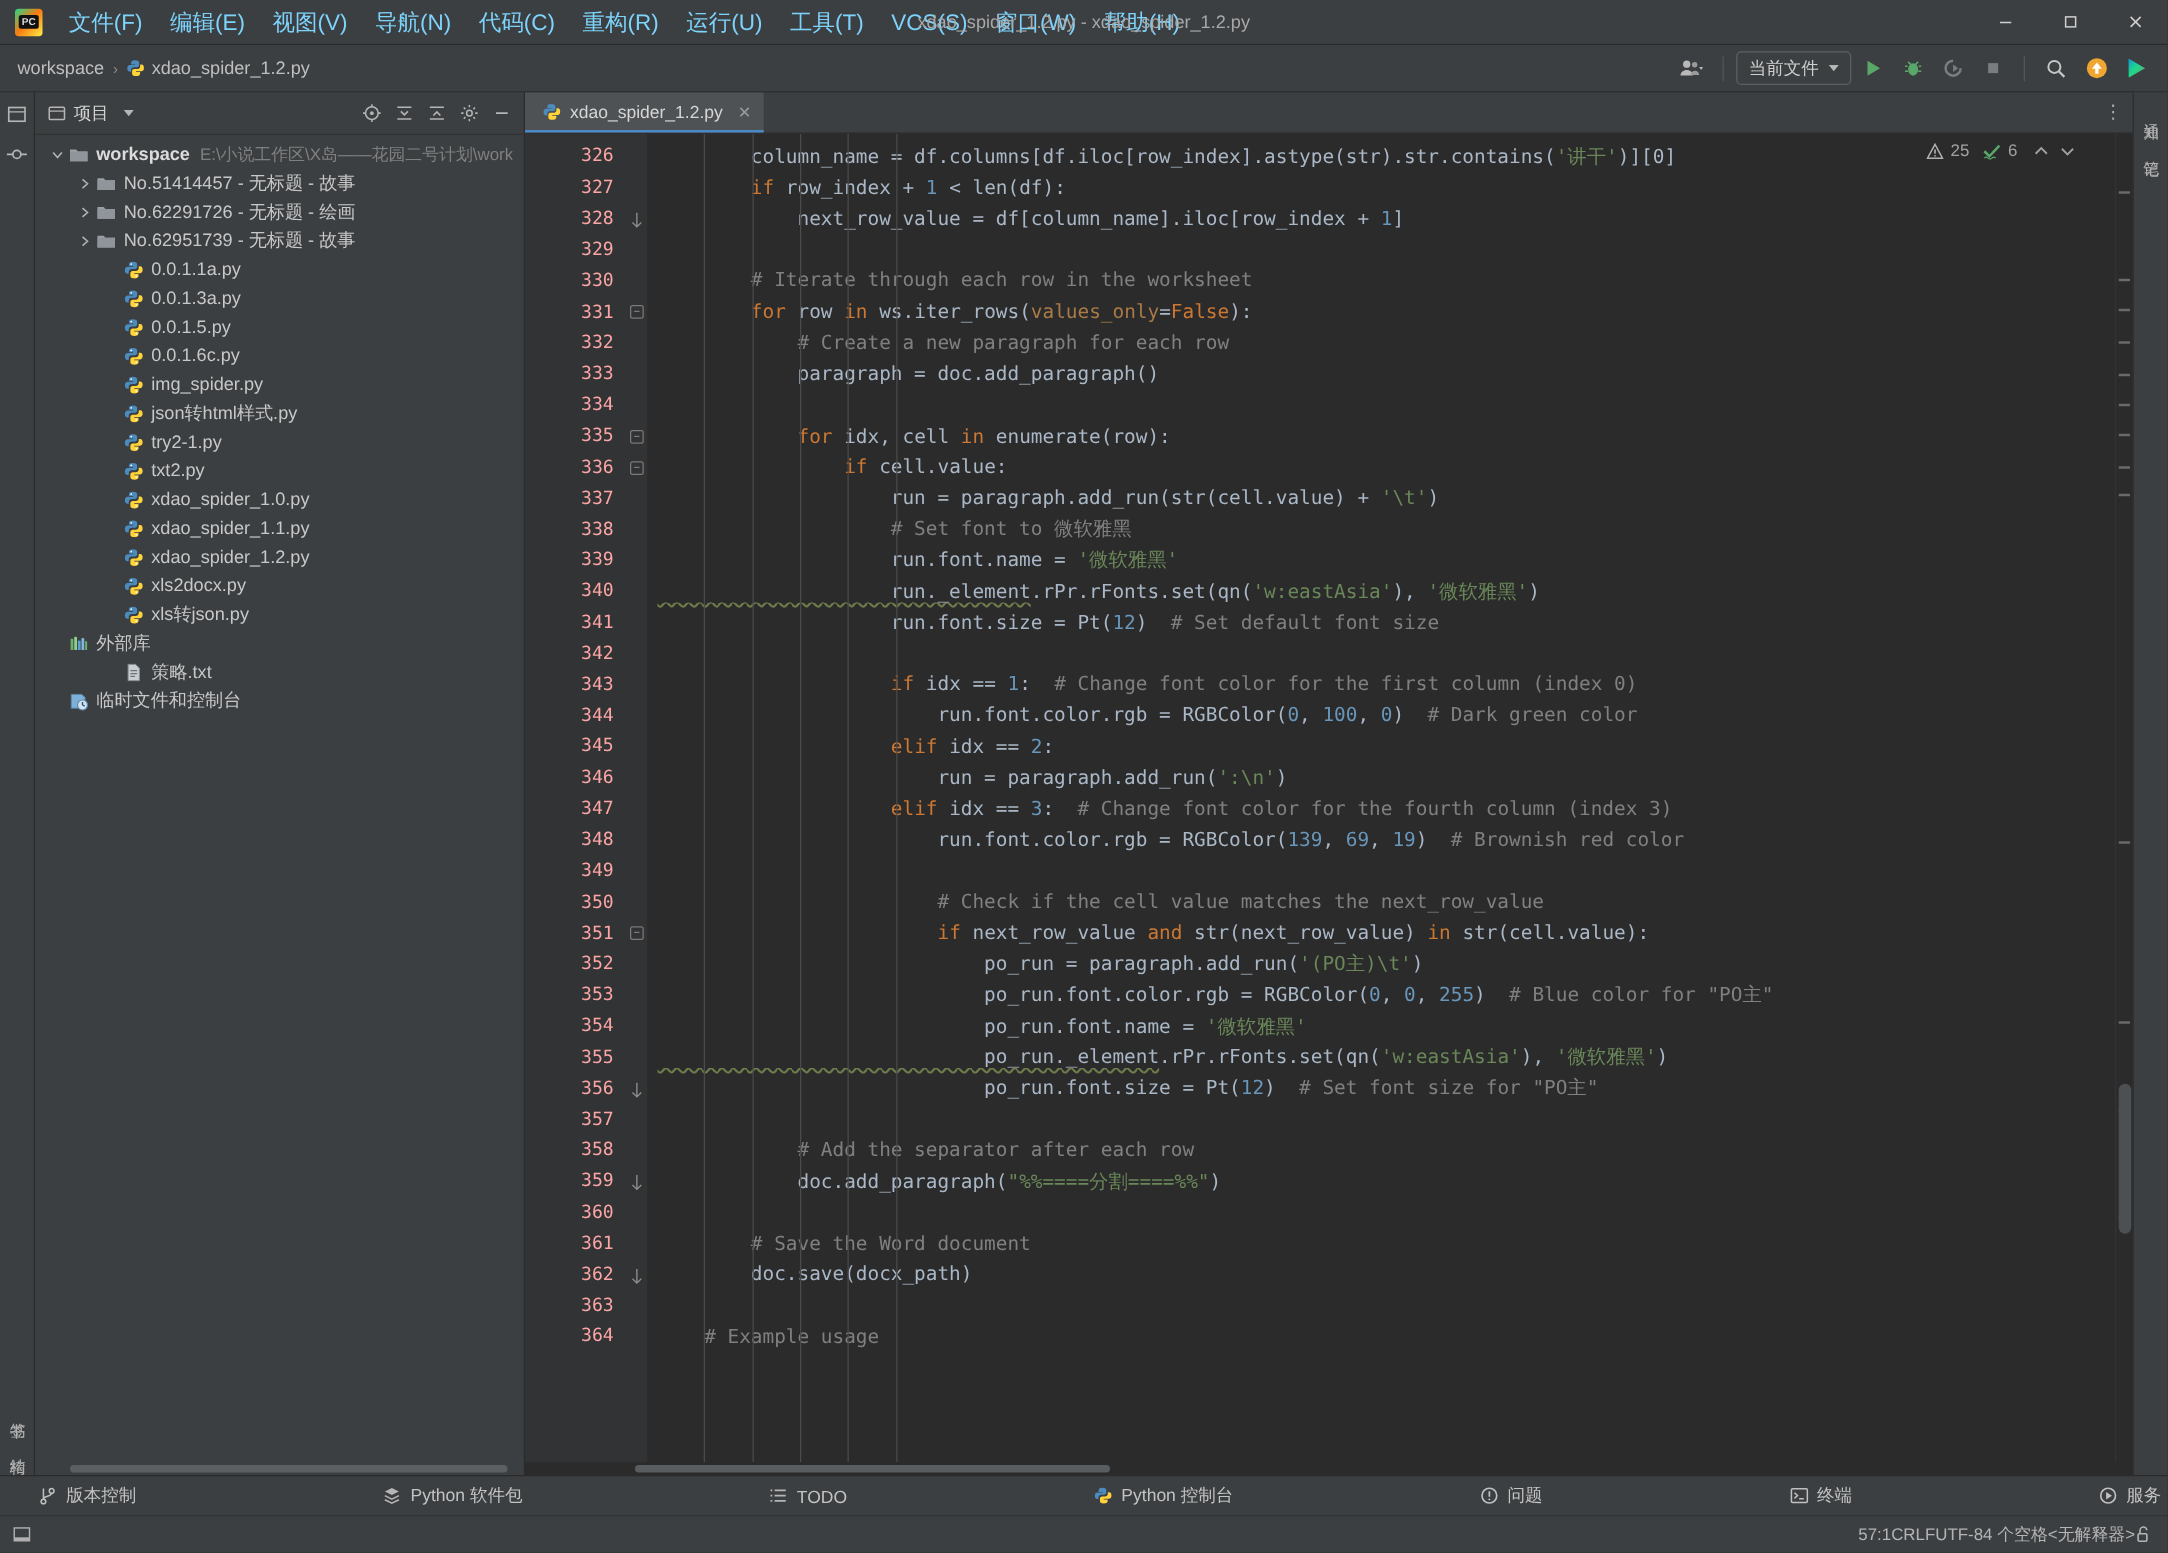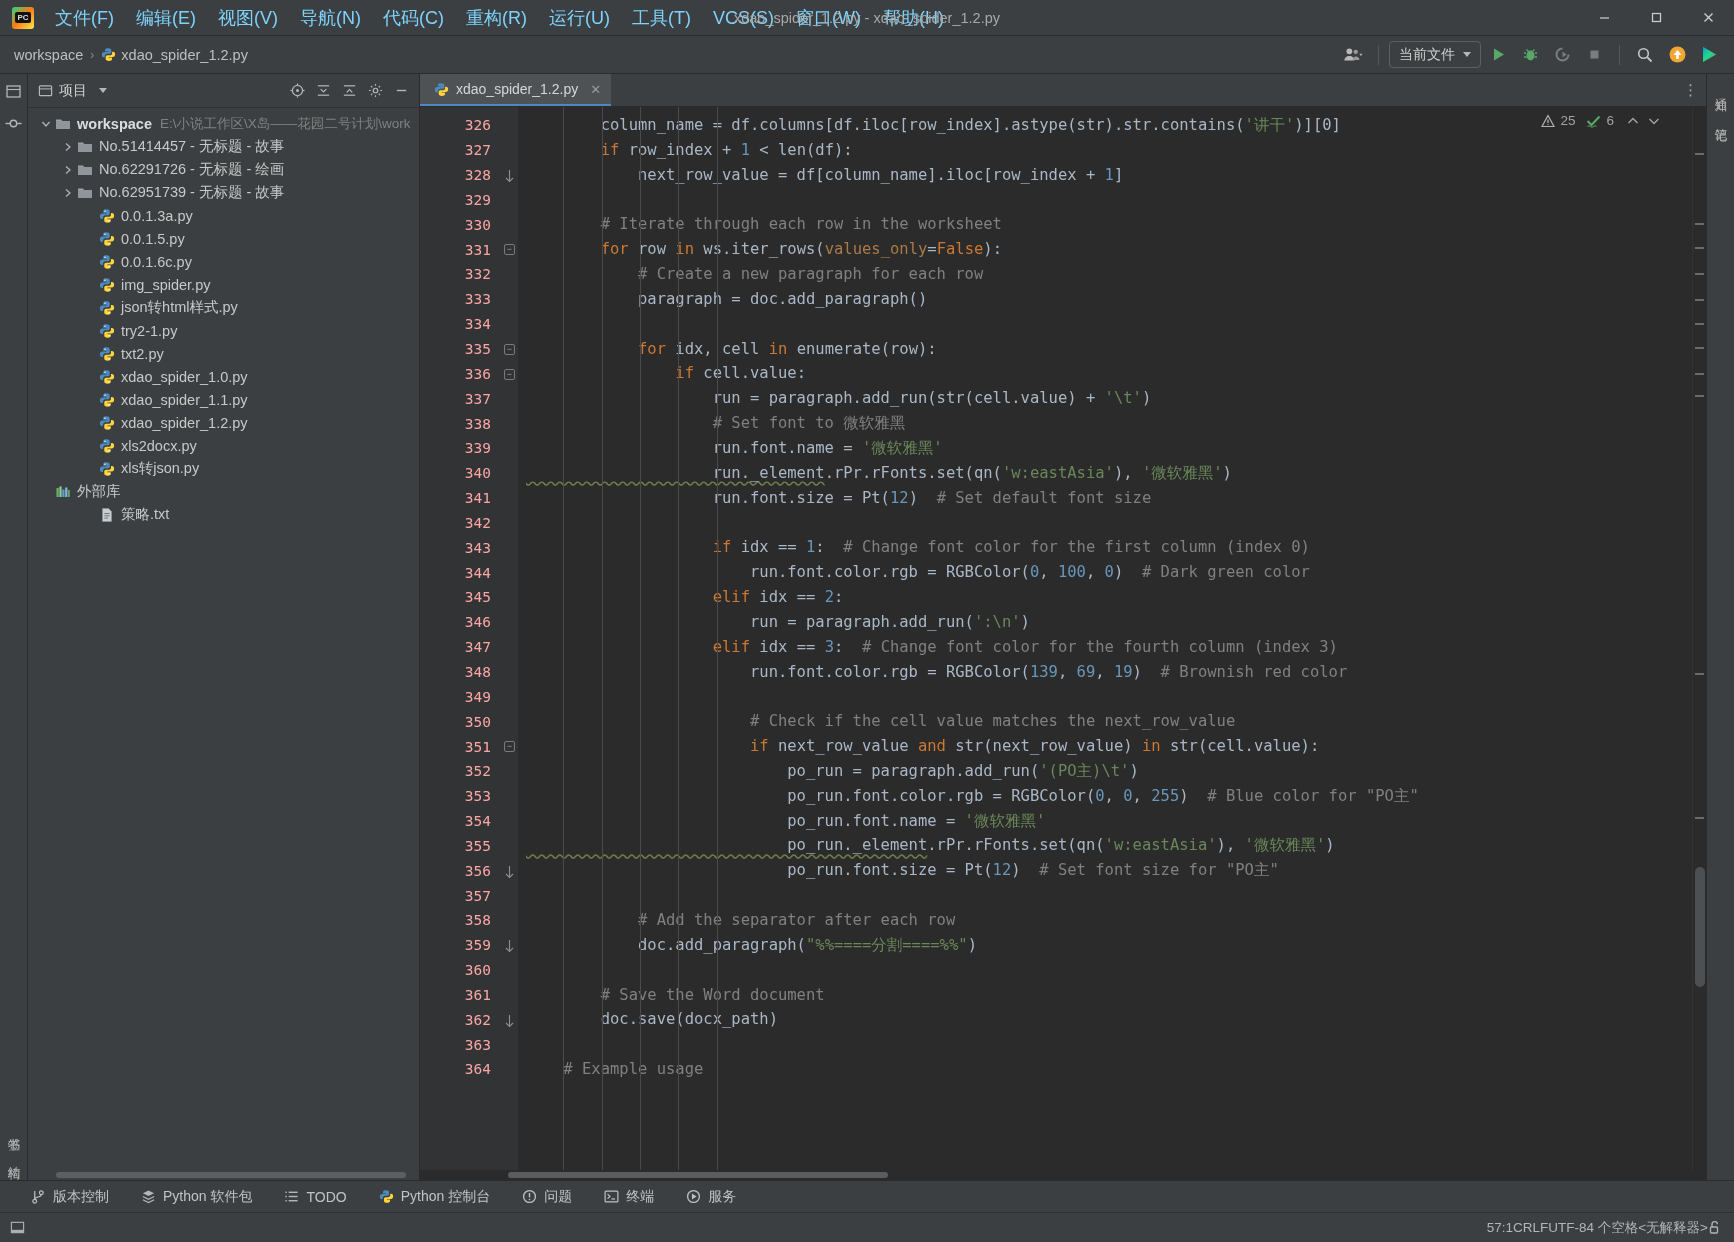--- a/index.html
+++ b/index.html
@@ -209,20 +209,21 @@
   .rightstrip {
     width: 28px; flex: 0 0 28px; background: #3c3f41; border-left: 1px solid #2b2b2b;
     display: flex; flex-direction: column; align-items: center; padding-top: 8px; gap: 16px;
   }
 
   
   .toolwins {
     height: 32px; flex: 0 0 32px; background: #3c3f41;
     display: flex; align-items: center; padding-left: 26px; gap: 22px;
     border-top: 1px solid #2b2b2b;
+    justify-content: space-between;
   }
   .twbtn { display: flex; align-items: center; gap: 7px; font-size: 14px; color: #c3c3c3; padding: 3px 5px; border-radius: 3px; }
 
   .statusbar {
     height: 30px; flex: 0 0 30px; background: #3c3f41;
     display: flex; align-items: center; padding: 0 12px 0 10px;
     border-top: 1px solid #323232; font-size: 13.5px; color: #b4b4b4;
   }
   .sb-left { display: flex; align-items: center; gap: 10px; }
   .sb-right { margin-left: auto; display: flex; align-items: center; }
@@ -484,20 +485,32 @@
           <div class="trow" style="padding-left: 54px;">
             <span class="chev"></span>
             <span class="ticon">
               <svg width="16" height="16" viewBox="0 0 16 16">
                 <path d="M7.4 1.3c-2 0-3.2.6-3.2 1.9v1.6h3.4v.6H3.1c-1.3 0-2.2 1-2.2 2.8s.8 2.7 2 2.7h1.1V9.6c0-1.4 1.1-2.4 2.4-2.4h2.5c1 0 1.8-.8 1.8-1.8V3.2c0-1.1-1-1.9-3.3-1.9z" fill="#4b8bbe"></path>
                 <path d="M8.6 14.7c2 0 3.2-.6 3.2-1.9v-1.6H8.4v-.6h4.5c1.3 0 2.2-1 2.2-2.8s-.8-2.7-2-2.7h-1.1v1.3c0 1.4-1.1 2.4-2.4 2.4H7.1c-1 0-1.8.8-1.8 1.8v2.2c0 1.1 1 1.9 3.3 1.9z" fill="#ffd43b"></path>
                 <circle cx="6" cy="3.2" r=".7" fill="#fff"></circle>
                 <circle cx="10" cy="12.8" r=".7" fill="#fff"></circle>
               </svg>
             </span>
+            <span class="tlabel">0.0.1.1a.py</span>
+          </div>
+          <div class="trow" style="padding-left: 54px;">
+            <span class="chev"></span>
+            <span class="ticon">
+              <svg width="16" height="16" viewBox="0 0 16 16">
+                <path d="M7.4 1.3c-2 0-3.2.6-3.2 1.9v1.6h3.4v.6H3.1c-1.3 0-2.2 1-2.2 2.8s.8 2.7 2 2.7h1.1V9.6c0-1.4 1.1-2.4 2.4-2.4h2.5c1 0 1.8-.8 1.8-1.8V3.2c0-1.1-1-1.9-3.3-1.9z" fill="#4b8bbe"></path>
+                <path d="M8.6 14.7c2 0 3.2-.6 3.2-1.9v-1.6H8.4v-.6h4.5c1.3 0 2.2-1 2.2-2.8s-.8-2.7-2-2.7h-1.1v1.3c0 1.4-1.1 2.4-2.4 2.4H7.1c-1 0-1.8.8-1.8 1.8v2.2c0 1.1 1 1.9 3.3 1.9z" fill="#ffd43b"></path>
+                <circle cx="6" cy="3.2" r=".7" fill="#fff"></circle>
+                <circle cx="10" cy="12.8" r=".7" fill="#fff"></circle>
+              </svg>
+            </span>
             <span class="tlabel">0.0.1.3a.py</span>
           </div>
           <div class="trow" style="padding-left: 54px;">
             <span class="chev"></span>
             <span class="ticon">
               <svg width="16" height="16" viewBox="0 0 16 16">
                 <path d="M7.4 1.3c-2 0-3.2.6-3.2 1.9v1.6h3.4v.6H3.1c-1.3 0-2.2 1-2.2 2.8s.8 2.7 2 2.7h1.1V9.6c0-1.4 1.1-2.4 2.4-2.4h2.5c1 0 1.8-.8 1.8-1.8V3.2c0-1.1-1-1.9-3.3-1.9z" fill="#4b8bbe"></path>
                 <path d="M8.6 14.7c2 0 3.2-.6 3.2-1.9v-1.6H8.4v-.6h4.5c1.3 0 2.2-1 2.2-2.8s-.8-2.7-2-2.7h-1.1v1.3c0 1.4-1.1 2.4-2.4 2.4H7.1c-1 0-1.8.8-1.8 1.8v2.2c0 1.1 1 1.9 3.3 1.9z" fill="#ffd43b"></path>
                 <circle cx="6" cy="3.2" r=".7" fill="#fff"></circle>
                 <circle cx="10" cy="12.8" r=".7" fill="#fff"></circle>
@@ -642,20 +655,32 @@
             <span class="chev"></span>
             <span class="ticon">
               <svg width="16" height="16" viewBox="0 0 16 16">
                 <path d="M3.5 1.5h6L12.5 4.5V14.5h-9z" fill="#c8cdd1" stroke="#8b9094" stroke-width=".8"></path>
                 <line x1="5.3" y1="6.5" x2="10.7" y2="6.5" stroke="#6f7478" stroke-width="1"></line>
                 <line x1="5.3" y1="8.8" x2="10.7" y2="8.8" stroke="#6f7478" stroke-width="1"></line>
                 <line x1="5.3" y1="11.1" x2="9" y2="11.1" stroke="#6f7478" stroke-width="1"></line>
               </svg>
             </span>
             <span class="tlabel">策略.txt</span>
+          </div>
+          <div class="trow" style="padding-left: 10px;">
+            <span class="chev"></span>
+            <span class="ticon">
+              <svg width="16" height="16" viewBox="0 0 16 16">
+                <path d="M2 2.5h8.5L13 5v8.5H2z" fill="#7fb1d8" stroke="#5e87a8" stroke-width=".8"></path>
+                <circle cx="11" cy="11" r="4" fill="#cfe3f2" stroke="#5e87a8" stroke-width=".9"></circle>
+                <line x1="11" y1="11" x2="11" y2="8.6" stroke="#35506b" stroke-width="1.1"></line>
+                <line x1="11" y1="11" x2="12.8" y2="11.9" stroke="#35506b" stroke-width="1.1"></line>
+              </svg>
+            </span>
+            <span class="tlabel">临时文件和控制台</span>
           </div>
         </div>
 
       <div class="pp-hscroll">
         <div class="thumb"></div>
       </div>
     </div>
 
     <div class="editor-area">
       <div class="tabstrip">

